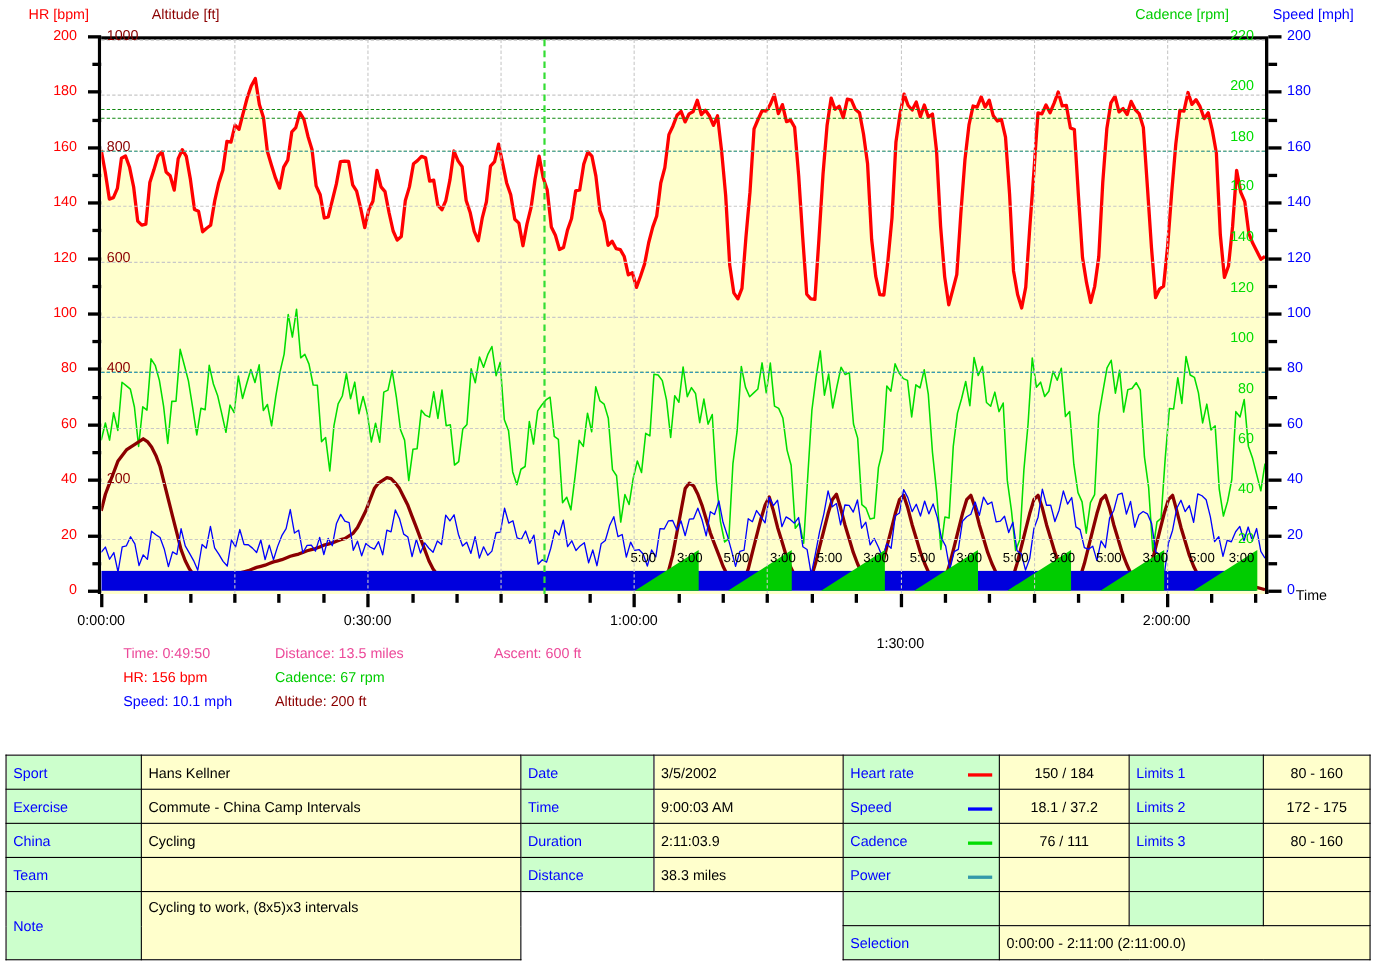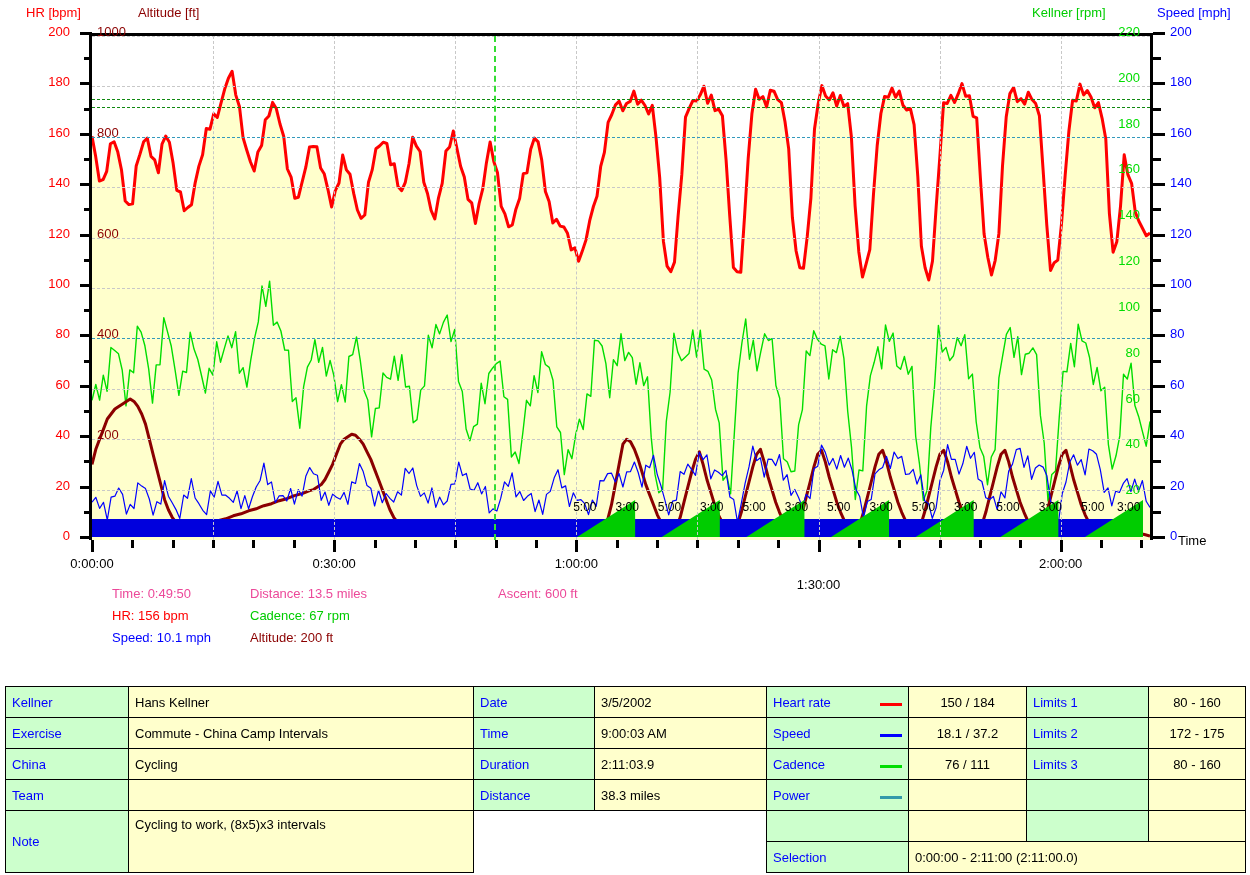--- a/index.html
+++ b/index.html
@@ -201,21 +201,21 @@
     margin-top: 8px;
   }
 </style>
 </head>
 <body>
 
 <div id="chart-area">
 
   <div class="axis-title" id="hr-axis-title">HR [bpm]</div>
   <div class="axis-title" id="alt-axis-title">Altitude [ft]</div>
-  <div class="axis-title" id="cad-axis-title">Kellner [rpm]</div>
+  <div class="axis-title" id="cad-axis-title">Cadence [rpm]</div>
   <div class="axis-title" id="spd-axis-title">Speed [mph]</div>
 
   <div id="left-spine"></div>
   <div id="right-spine"></div>
   <div id="bottom-spine"></div>
 
   <div id="plot">
     <div id="plot-inner">
       <svg id="plot-svg" width="1058" height="504" viewBox="0 0 1058 504" preserveAspectRatio="none">
           <path d="M0.0 100.3 L3.7 120.6 L7.4 145.0 L11.1 143.7 L14.7 135.3 L18.4 107.8 L22.1 105.8 L25.8 116.1 L29.5 134.0 L33.2 165.0 L36.9 168.6 L40.6 167.8 L44.2 130.0 L47.9 118.4 L51.6 105.8 L55.3 102.1 L59.0 120.3 L62.7 123.8 L66.4 136.8 L70.0 108.2 L73.7 100.1 L77.4 106.2 L81.1 127.1 L84.8 154.4 L88.5 156.0 L92.2 174.7 L95.8 171.5 L99.5 168.8 L103.2 146.6 L106.9 130.1 L110.6 118.8 L114.3 92.5 L118.0 93.2 L121.7 77.8 L125.3 81.5 L129.0 67.1 L132.7 53.1 L136.4 42.2 L140.1 35.3 L143.8 59.1 L147.5 70.8 L151.1 101.8 L154.8 114.2 L158.5 126.0 L162.2 135.0 L165.9 115.9 L169.6 109.6 L173.3 83.8 L176.9 80.0 L180.6 66.4 L184.3 72.6 L188.0 88.0 L191.7 100.2 L195.4 133.0 L199.1 141.1 L202.8 162.2 L206.4 161.2 L210.1 146.1 L213.8 131.2 L217.5 110.9 L221.2 110.5 L224.9 110.8 L228.6 132.0 L232.2 137.7 L235.9 153.3 L239.6 171.0 L243.3 154.6 L247.0 147.0 L250.7 119.0 L254.4 133.9 L258.0 138.2 L261.7 157.4 L265.4 174.0 L269.1 182.3 L272.8 179.0 L276.5 146.2 L280.2 133.9 L283.9 112.8 L287.5 110.0 L291.2 106.2 L294.9 107.5 L298.6 128.7 L302.3 127.8 L306.0 150.5 L309.7 154.7 L313.3 146.3 L317.0 127.8 L320.7 101.3 L324.4 110.2 L328.1 115.5 L331.8 146.3 L335.5 157.5 L339.1 174.4 L342.8 182.9 L346.5 161.8 L350.2 147.4 L353.9 115.0 L357.6 111.0 L361.3 95.0 L365.0 112.8 L368.6 130.3 L372.3 141.1 L376.0 163.3 L379.7 166.8 L383.4 187.4 L387.1 167.5 L390.8 152.6 L394.4 126.9 L398.1 105.9 L401.8 125.5 L405.5 136.8 L409.2 170.3 L412.9 177.9 L416.6 190.8 L420.3 189.0 L423.9 173.2 L427.6 162.6 L431.3 137.6 L435.0 136.7 L438.7 113.2 L442.4 102.1 L446.1 105.9 L449.7 123.9 L453.4 155.5 L457.1 165.5 L460.8 187.0 L464.5 183.3 L468.2 190.1 L471.9 191.0 L475.5 197.2 L479.2 213.9 L482.9 211.9 L486.6 225.3 L490.3 215.1 L494.0 203.9 L497.7 184.7 L501.4 170.5 L505.0 160.3 L508.7 130.4 L512.4 116.4 L516.1 86.4 L519.8 78.5 L523.5 68.8 L527.2 65.2 L530.8 74.8 L534.5 67.5 L538.2 65.4 L541.9 55.1 L545.6 68.2 L549.3 64.2 L553.0 69.5 L556.6 78.0 L560.3 69.3 L564.0 101.2 L567.7 141.7 L571.4 205.2 L575.1 230.2 L578.8 235.7 L582.5 226.1 L586.1 180.0 L589.8 138.7 L593.5 81.2 L597.2 72.4 L600.9 64.5 L604.6 65.0 L608.3 58.8 L611.9 50.2 L615.6 67.3 L619.3 59.1 L623.0 74.6 L626.7 73.2 L630.4 79.7 L634.1 124.2 L637.7 179.3 L641.4 231.5 L645.1 235.7 L648.8 236.2 L652.5 181.2 L656.2 122.3 L659.9 77.8 L663.6 53.2 L667.2 63.3 L670.9 60.6 L674.6 70.9 L678.3 54.2 L682.0 55.1 L685.7 63.6 L689.4 66.6 L693.0 85.8 L696.7 112.9 L700.4 181.5 L704.1 215.0 L707.8 231.8 L711.5 232.3 L715.2 200.9 L718.9 162.0 L722.5 93.0 L726.2 67.5 L729.9 49.6 L733.6 59.9 L737.3 64.0 L741.0 56.8 L744.7 70.0 L748.3 59.5 L752.0 70.4 L755.7 67.7 L759.4 101.0 L763.1 169.8 L766.8 215.7 L770.5 241.1 L774.1 227.8 L777.8 213.6 L781.5 158.0 L785.2 109.5 L788.9 77.5 L792.6 60.4 L796.3 61.3 L800.0 52.1 L803.6 61.3 L807.3 55.1 L811.0 69.3 L814.7 74.0 L818.4 72.7 L822.1 88.7 L825.8 140.4 L829.4 210.3 L833.1 231.8 L836.8 244.0 L840.5 225.0 L844.2 170.5 L847.9 120.2 L851.6 66.7 L855.2 67.5 L858.9 59.4 L862.6 66.5 L866.3 57.7 L870.0 47.6 L873.7 60.3 L877.4 59.8 L881.1 80.3 L884.7 81.8 L888.4 142.0 L892.1 198.1 L895.8 221.2 L899.5 239.0 L903.2 224.3 L906.9 197.4 L910.5 130.0 L914.2 81.1 L917.9 57.6 L921.6 51.5 L925.3 65.7 L929.0 62.7 L932.7 68.1 L936.3 56.2 L940.0 63.6 L943.7 67.6 L947.4 79.8 L951.1 133.9 L954.8 189.2 L958.5 234.5 L962.2 226.7 L965.8 224.1 L969.5 187.8 L973.2 138.8 L976.9 95.0 L980.6 64.3 L984.3 65.0 L988.0 48.1 L991.6 58.9 L995.3 54.6 L999.0 61.0 L1002.7 71.8 L1006.4 66.5 L1010.1 82.3 L1013.8 103.1 L1017.4 177.6 L1021.1 216.2 L1024.8 205.8 L1028.5 170.3 L1032.2 118.8 L1035.9 138.7 L1039.6 147.3 L1043.3 176.1 L1046.9 185.2 L1050.6 192.5 L1054.3 199.7 L1058.0 197.1 L1058 504 L0 504 Z" fill="#ffffcc" stroke="none"></path>
@@ -393,41 +393,41 @@
       <div class="tick-mark tick-minor-x" style="left: 1019.31px;"></div>
       <div class="tick-mark tick-minor-x" style="left: 1100.03px;"></div>
       <div class="tick-mark tick-minor-x" style="left: 1140.39px;"></div>
     </div>
   <div id="x-axis-name">Time</div>
 </div>
 
 <div id="summary">
   <div class="sum-cell c-black" style="left:112px; top:8px;">Time: 0:49:50</div>
   <div class="sum-cell c-black" style="left:250px; top:8px;">Distance: 13.5 miles</div>
-  <div class="sum-cell c-black" style="left:498px; top:8px;">Ascent: 600 ft</div>
+  <div class="sum-cell c-black" style="left:449px; top:8px;">Ascent: 600 ft</div>
   <div class="sum-cell c-red" style="left:112px; top:30px;">HR: 156 bpm</div>
   <div class="sum-cell c-green" style="left:250px; top:30px;">Cadence: 67 rpm</div>
   <div class="sum-cell c-blue" style="left:112px; top:52px;">Speed: 10.1 mph</div>
   <div class="sum-cell c-dred" style="left:250px; top:52px;">Altitude: 200 ft</div>
 </div>
 
 <table id="info-table">
   <colgroup>
     <col style="width:123px">
       <col style="width:345px">
     <col style="width:121px">
       <col style="width:172px">
     <col style="width:142px">
       <col style="width:118px">
     <col style="width:122px">
       <col style="width:97px">
   </colgroup>
   <tbody>
     <tr>
-      <td class="lbl">Kellner</td>
+      <td class="lbl">Sport</td>
       <td>Hans Kellner</td>
       <td class="lbl">Date</td>
       <td>3/5/2002</td>
       <td class="lbl">
         <span>Heart rate</span>
         <span class="swatch" style="background:#ff0000"></span>
       </td>
       <td class="val-c">150 / 184</td>
       <td class="lbl">Limits 1</td>
       <td class="val-c">80 - 160</td>

